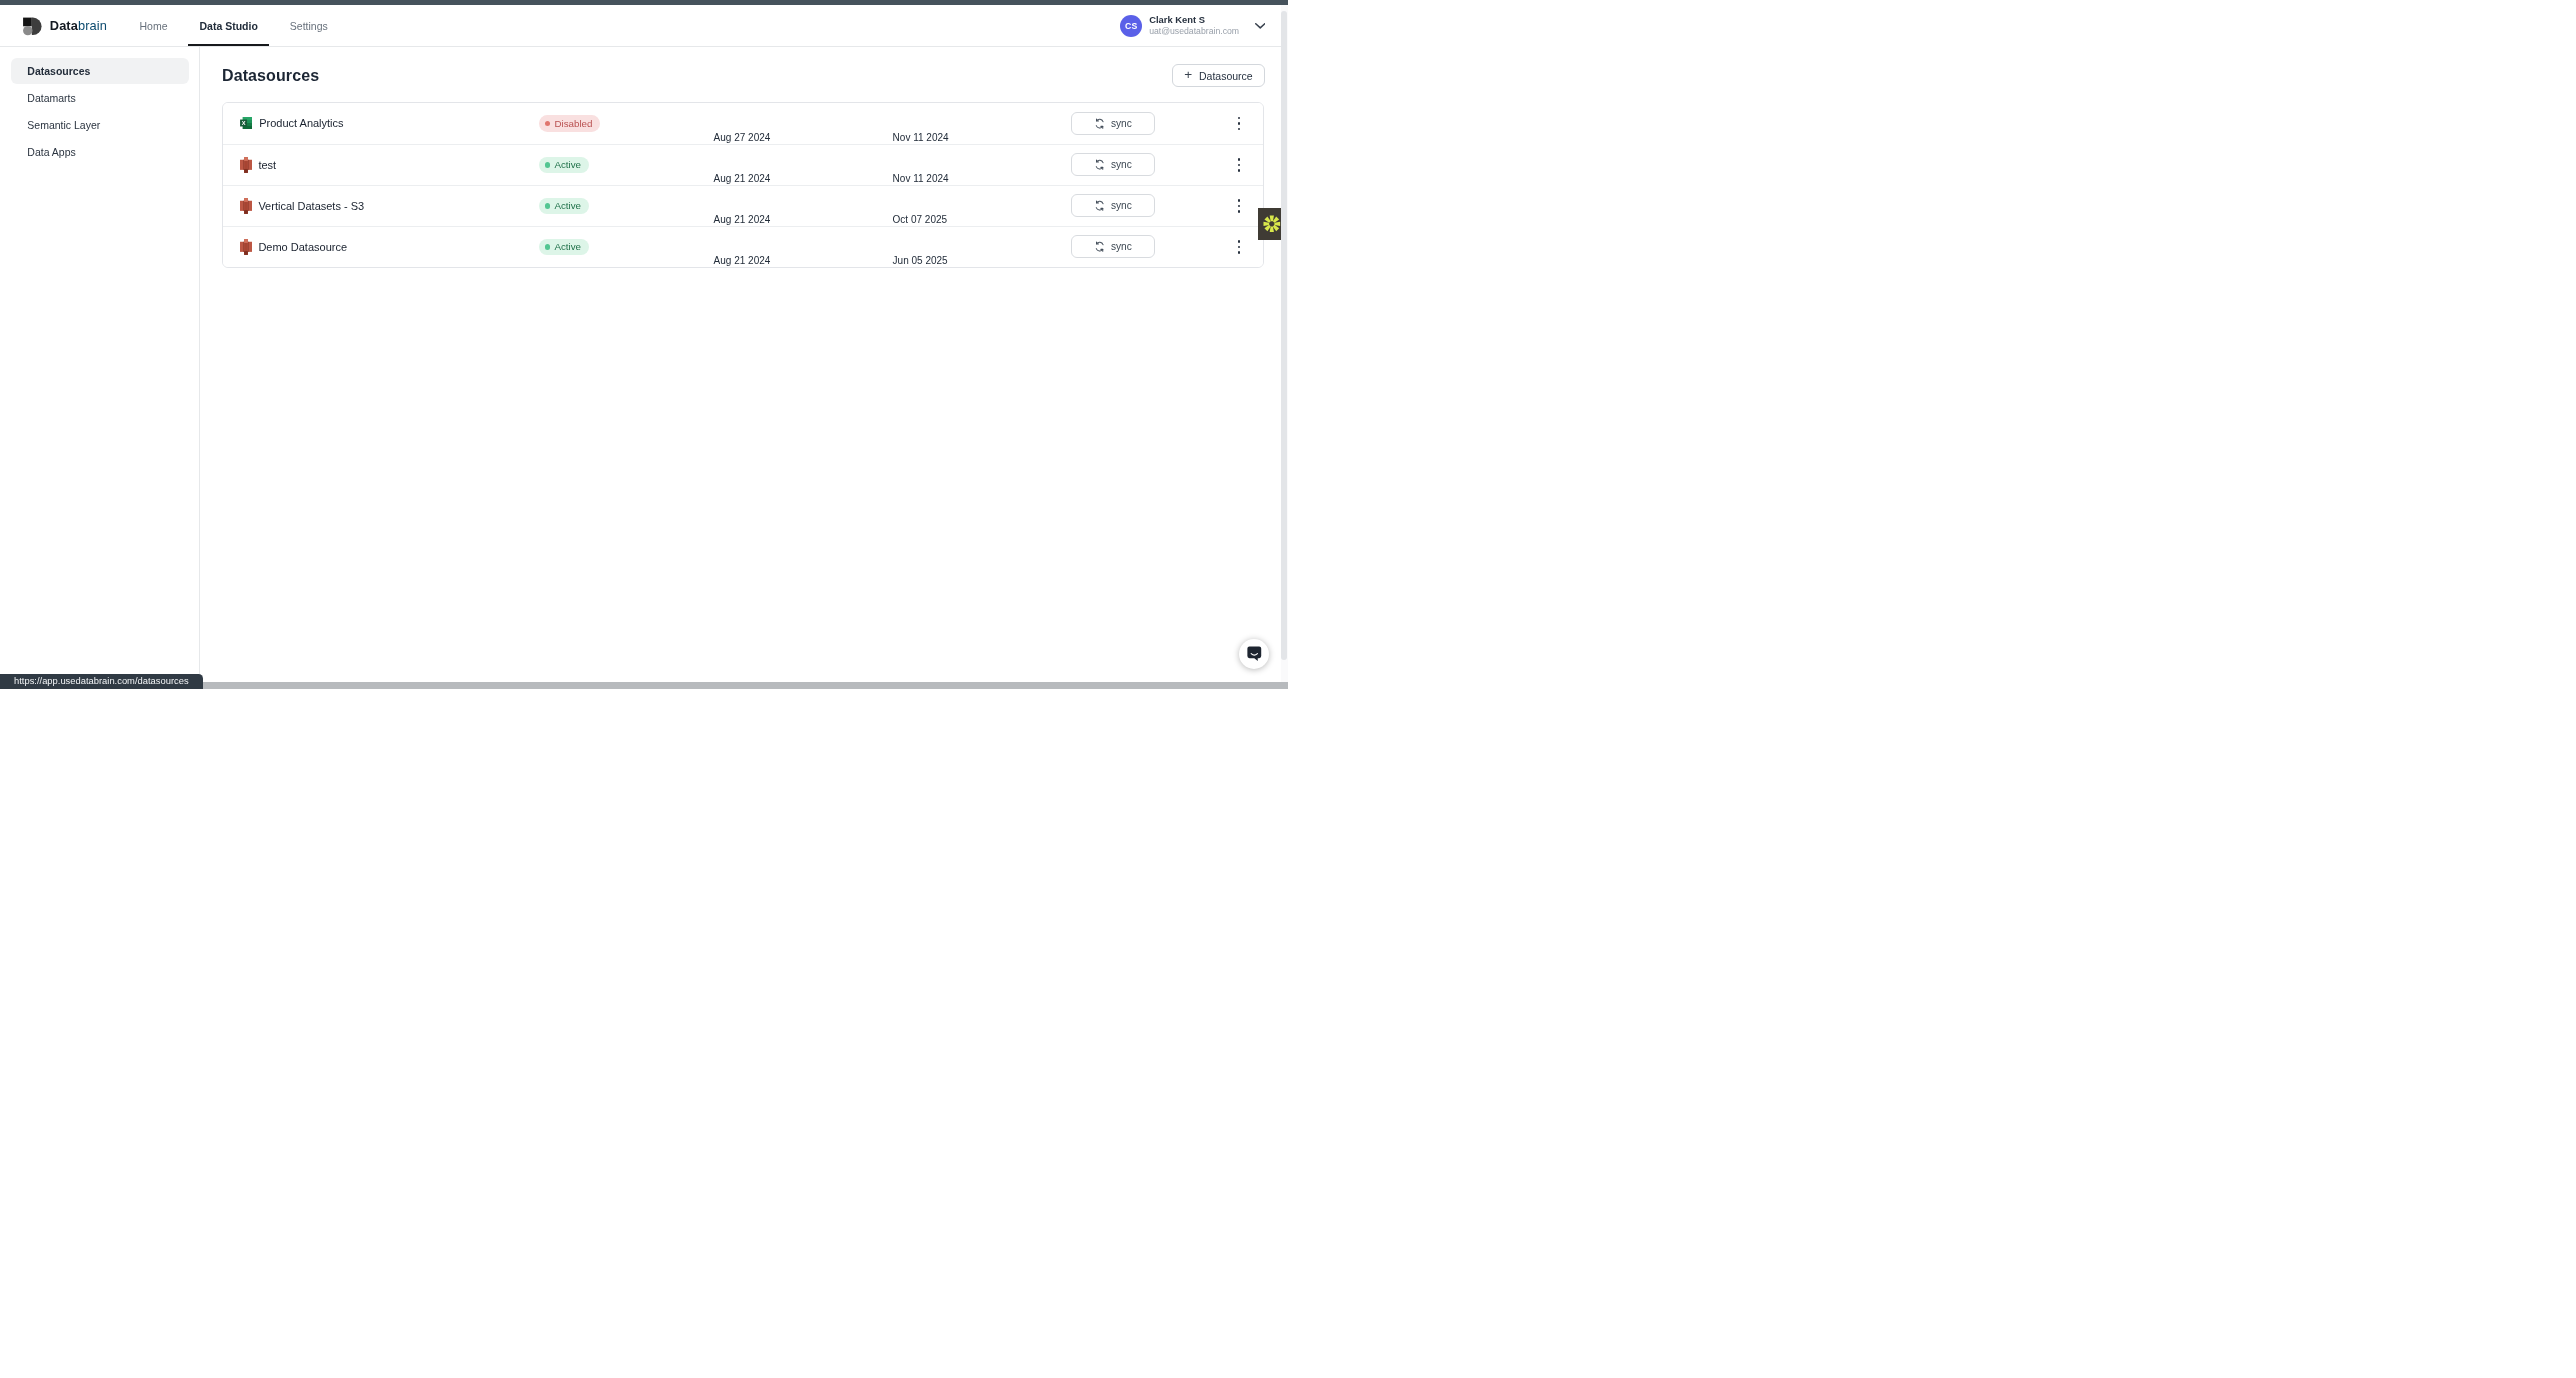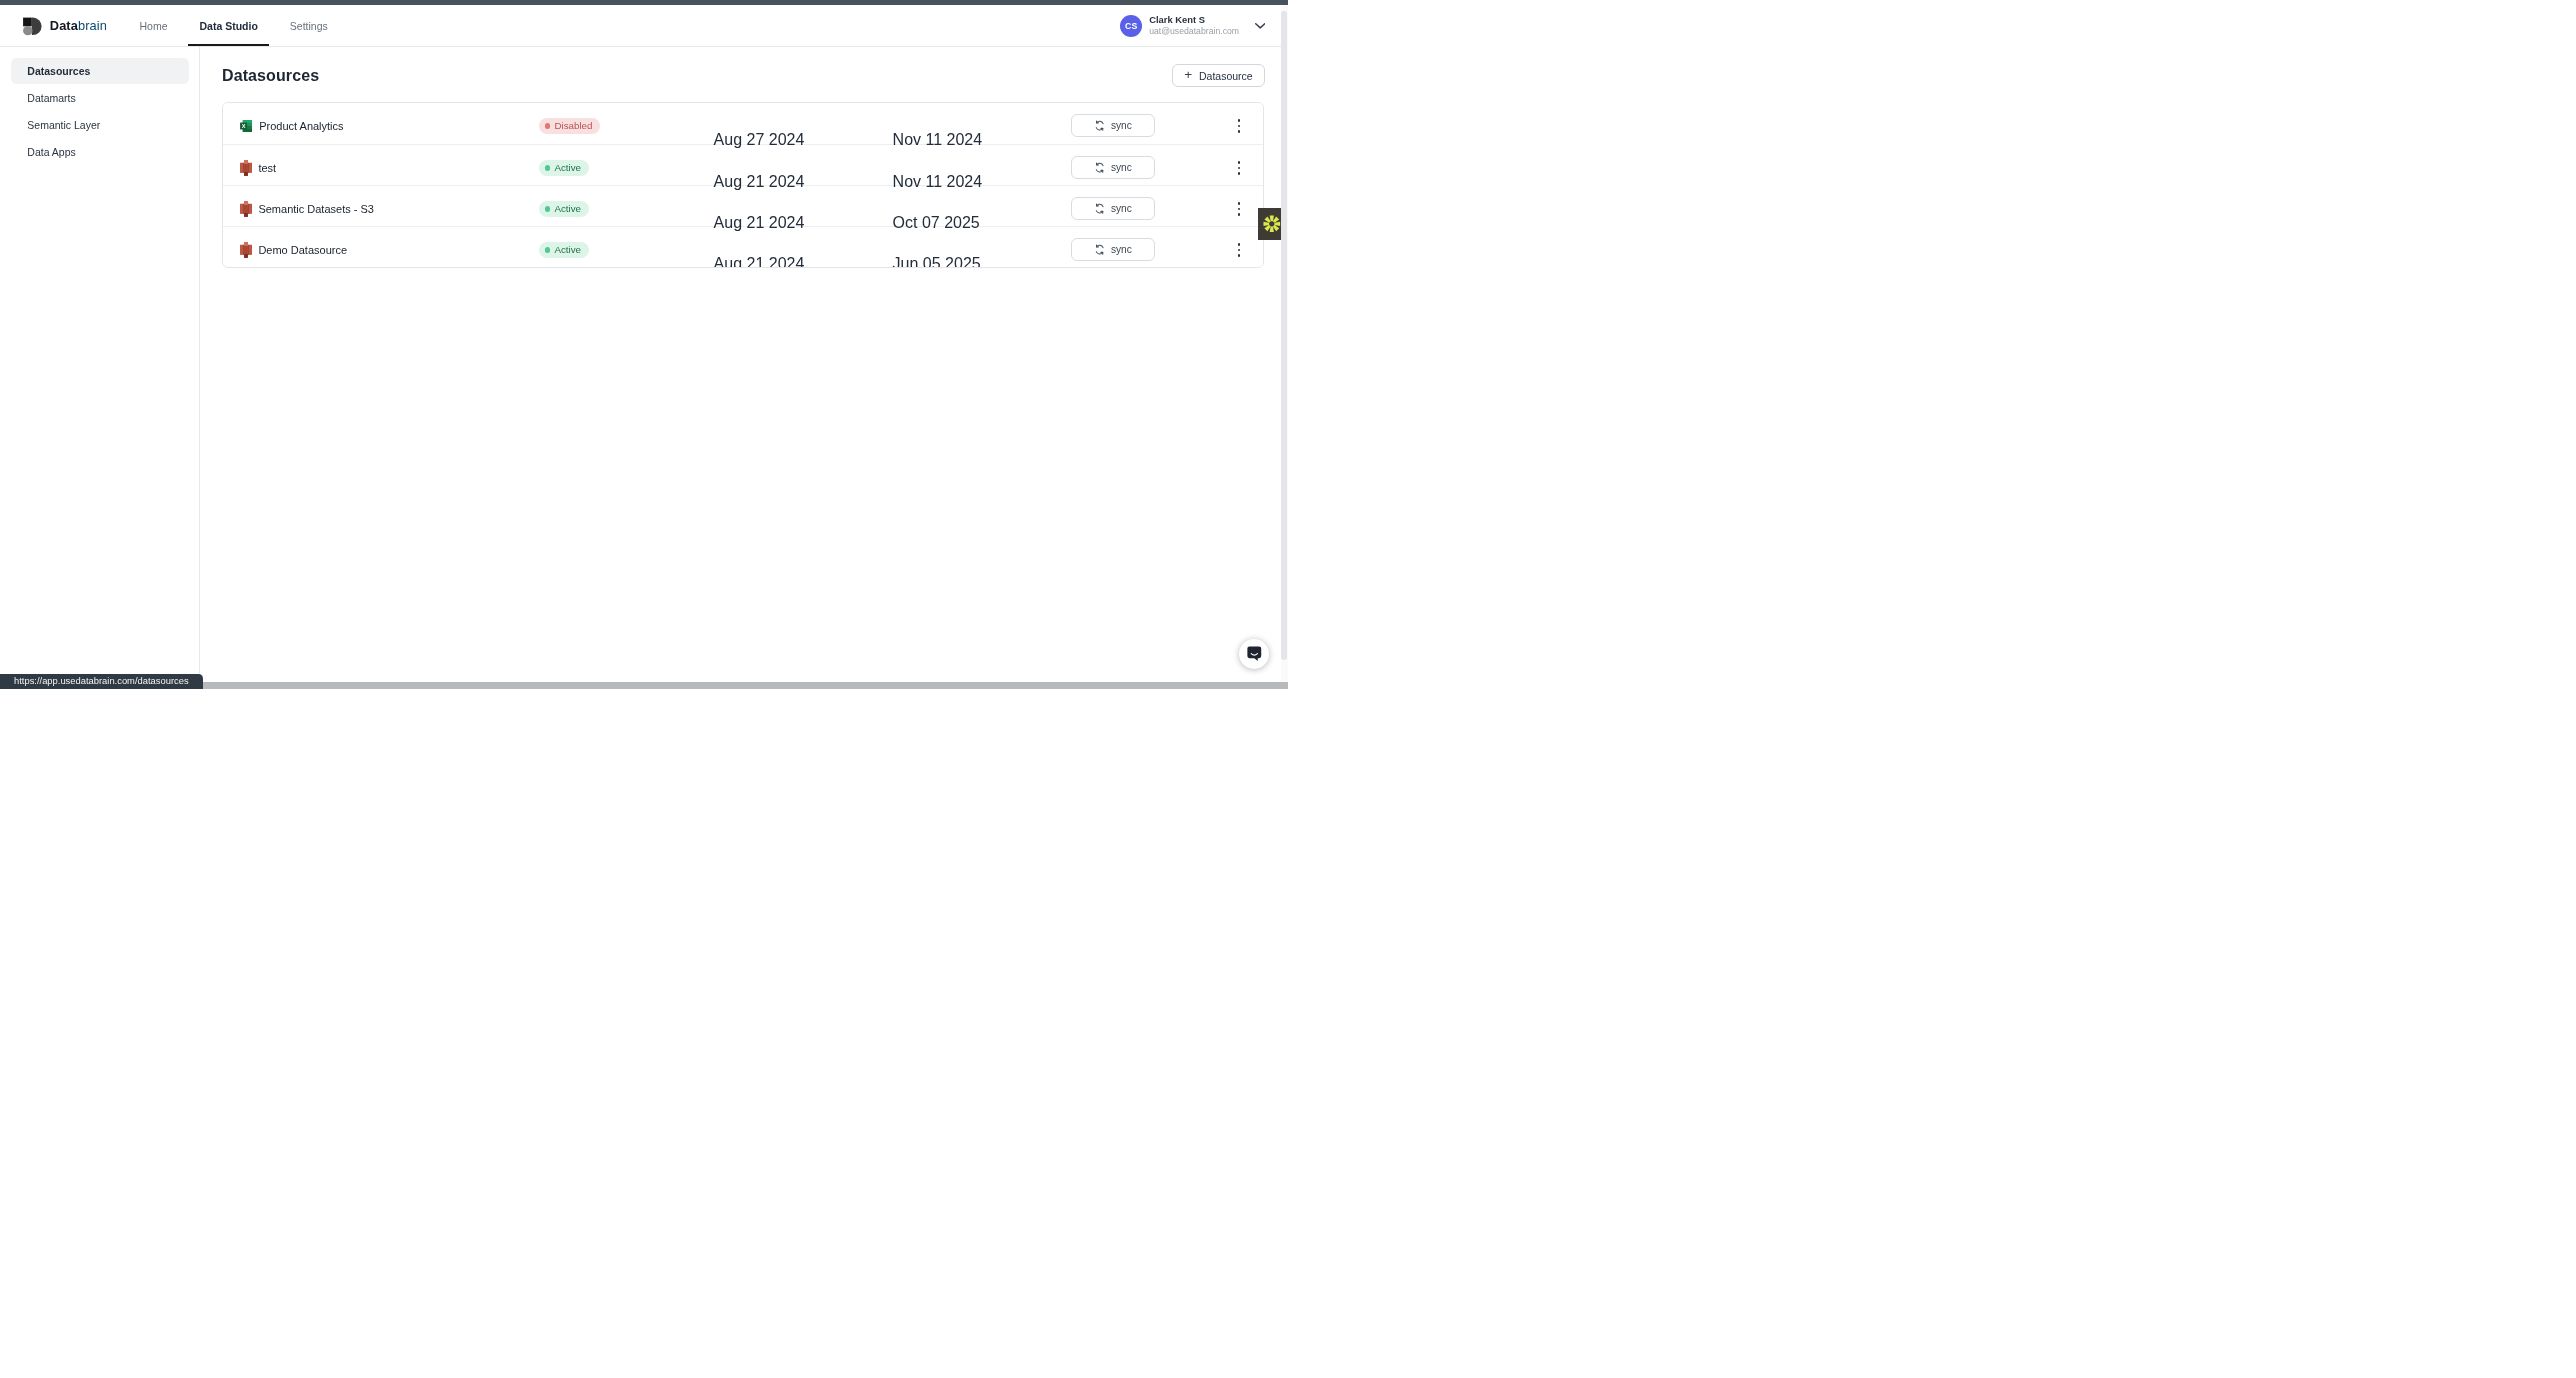--- a/index.html
+++ b/index.html
@@ -48,21 +48,21 @@
   
   .card { margin-top: 15px; width: 1042px; border: 0.8px solid #E3E5E9; border-radius: 6px; overflow: hidden; background: #fff; }
   .grid-row { display: grid; grid-template-columns: 299px 175px 179px 178px 1fr; padding: 0 16.6px; align-items: center; }
   .thead { height: 33px; background: #F0F2F4; border-bottom: 0.8px solid #D6D9DD; }
   .th { font-size: 8.7px; font-weight: 500; color: #6E7781; letter-spacing: 0.3px; }
   .trow { height: 41px; background: #fff; }
   .trow + .trow { border-top: 0.8px solid #ECEEF0; }
   .name-cell { display: flex; align-items: center; gap: 6.8px; }
   .ds-icon { display: flex; align-items: center; flex: 0 0 auto; }
   .ds-name { font-size: 11px; color: #19212E; }
-  .date { font-size: 16px; color: #232D3A; margin-top: 28px; }
+  .date { font-size: 10px; color: #232D3A; margin-top: 28px; }
   .badge { display: inline-flex; align-items: center; gap: 4.5px; height: 16.6px; padding: 0 7.5px 0 6px;
     border-radius: 8.3px; font-size: 9.8px; width: fit-content; }
   .dot { width: 5.3px; height: 5.3px; border-radius: 50%; }
   .trow[data-status="disabled"] .badge { background: #F9E0E0; color: #BA5151; }
   .trow[data-status="disabled"] .dot { background: #E0766E; }
   .trow[data-status="active"] .badge { background: #DDF5E8; color: #20714A; }
   .trow[data-status="active"] .dot { background: #53C692; }
   .actions-cell { display: flex; align-items: center; justify-content: space-between; }
   .sync-btn { display: flex; align-items: center; gap: 6px; height: 23px; padding: 0 22px; border: 0.8px solid #D8DBDF;
     border-radius: 6px; background: #fff; font-size: 10.2px; color: #3C4752; cursor: pointer; }
@@ -226,21 +226,21 @@
           <svg width="12" height="16" viewBox="0 0 16 21">
             <rect x="0" y="3.5" width="6" height="13.5" fill="#BC5744"></rect>
             <rect x="4.5" y="3.5" width="1.5" height="13.5" fill="#8E3A2B"></rect>
             <rect x="10" y="3.5" width="6" height="13.5" fill="#BC5744"></rect>
             <rect x="10" y="3.5" width="1.5" height="13.5" fill="#8E3A2B"></rect>
             <rect x="5.5" y="0" width="5" height="21" fill="#A84432"></rect>
             <rect x="5.5" y="0" width="5" height="5" fill="#D2715C"></rect>
             <rect x="5.5" y="16" width="5" height="5" fill="#7E2E1F"></rect>
           </svg>
         </span>
-        <span class="ds-name">Semantic Datasets - S3</span>
+        <span class="ds-name">Vertical Datasets - S3</span>
       </div>
       <div>
         <span class="badge">
           <span class="dot"></span>
           <span>Active</span>
         </span>
       </div>
       <div class="date">Aug 21 2024</div>
       <div class="date">Oct 07 2025</div>
       <div class="actions-cell">

